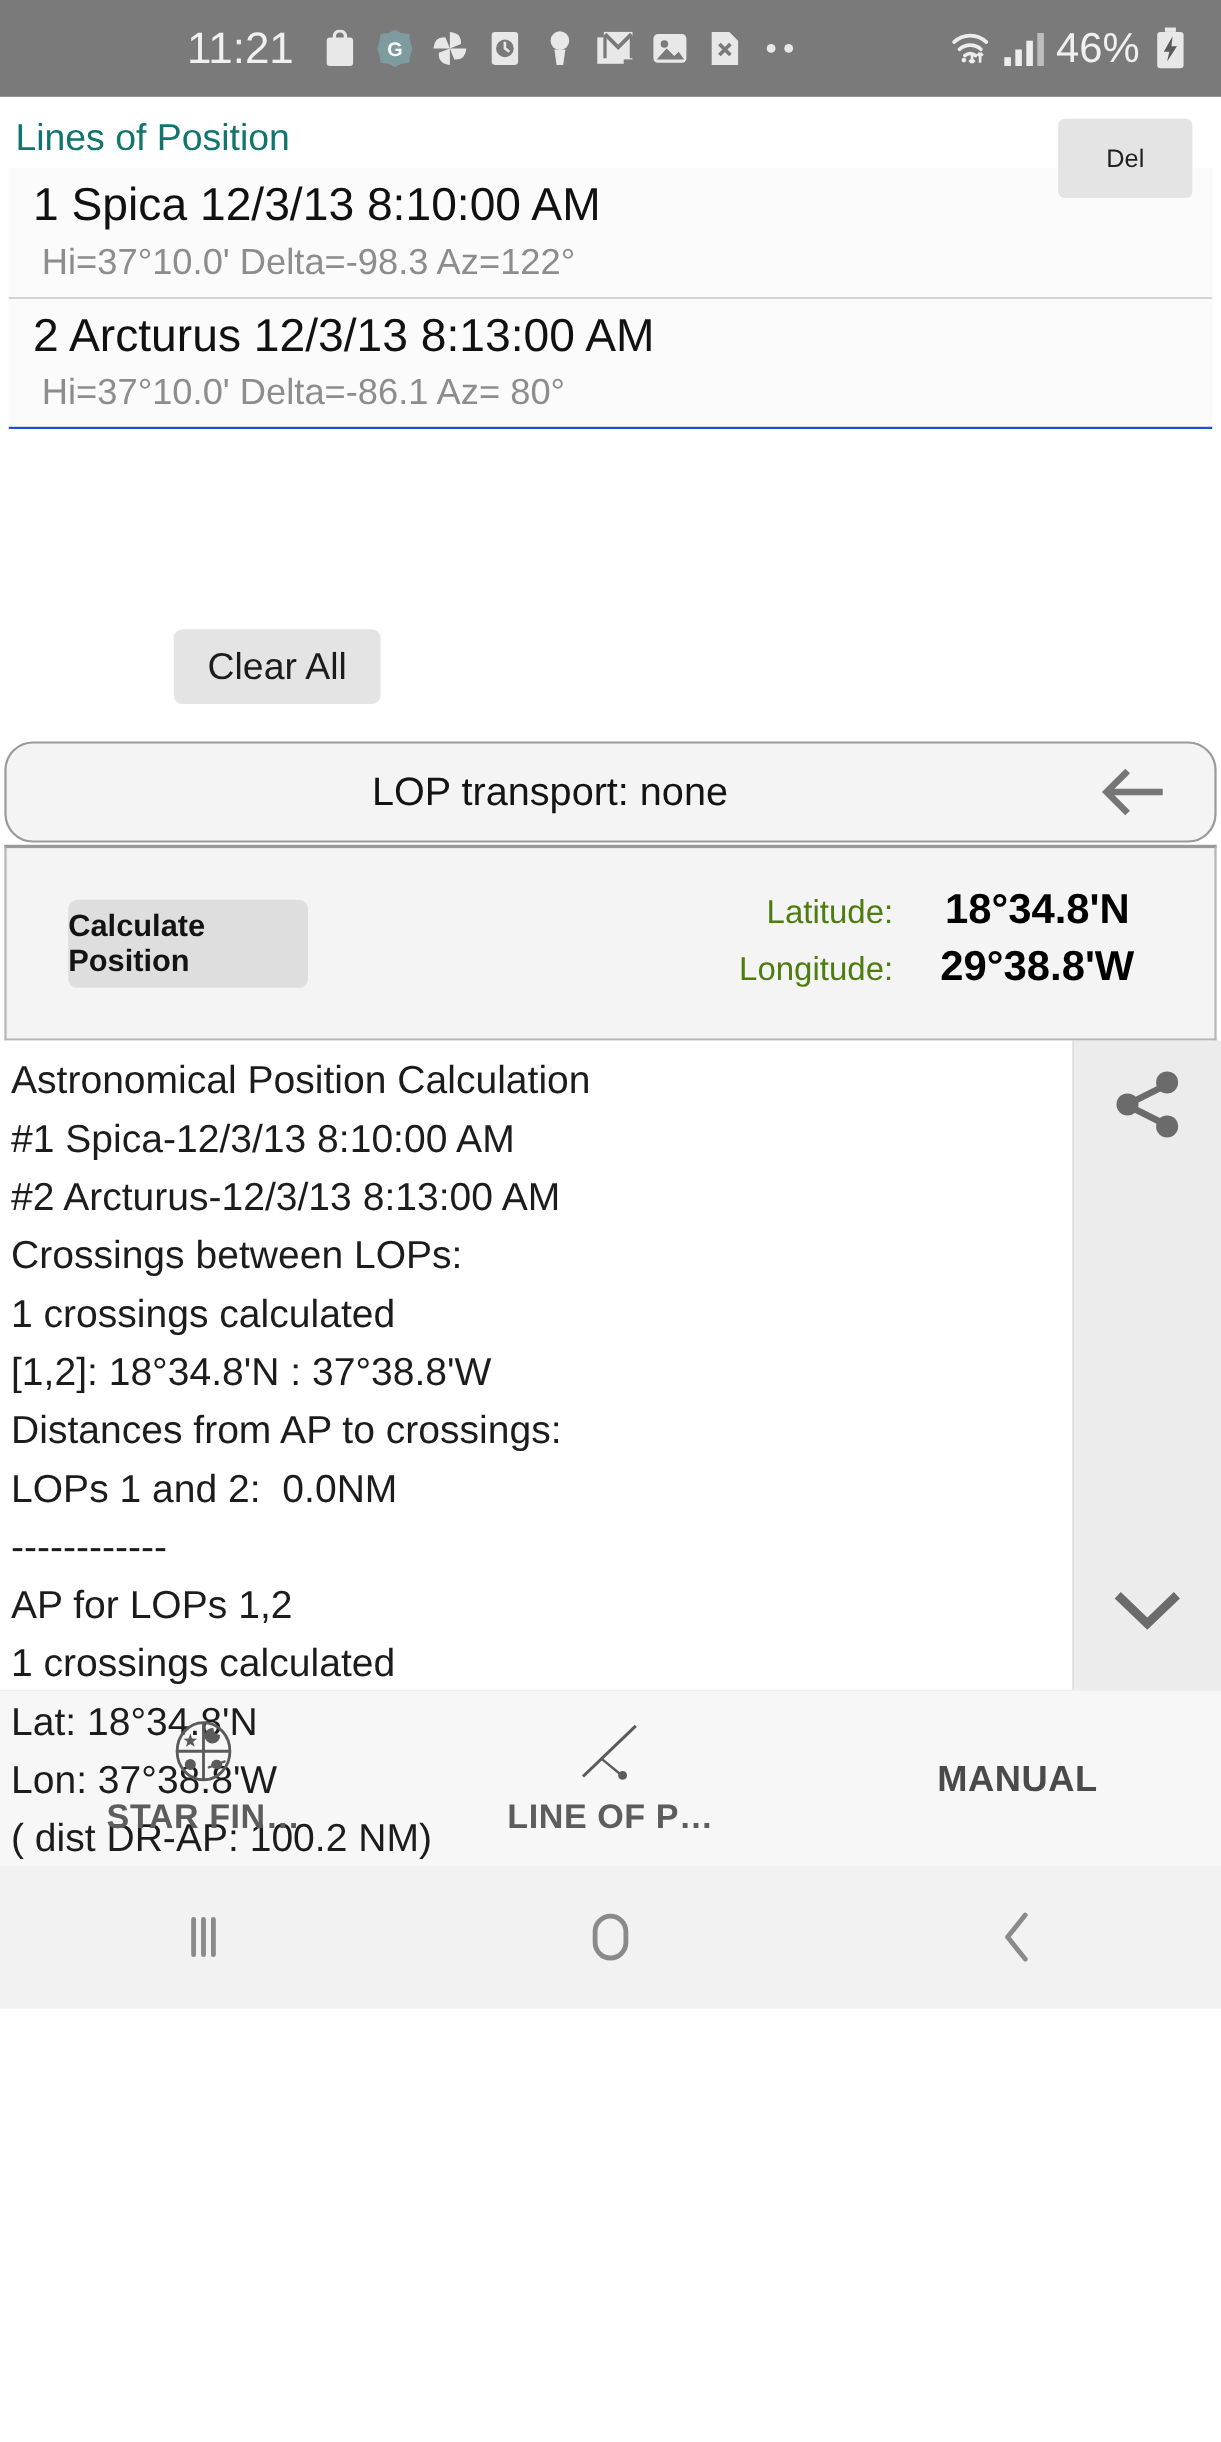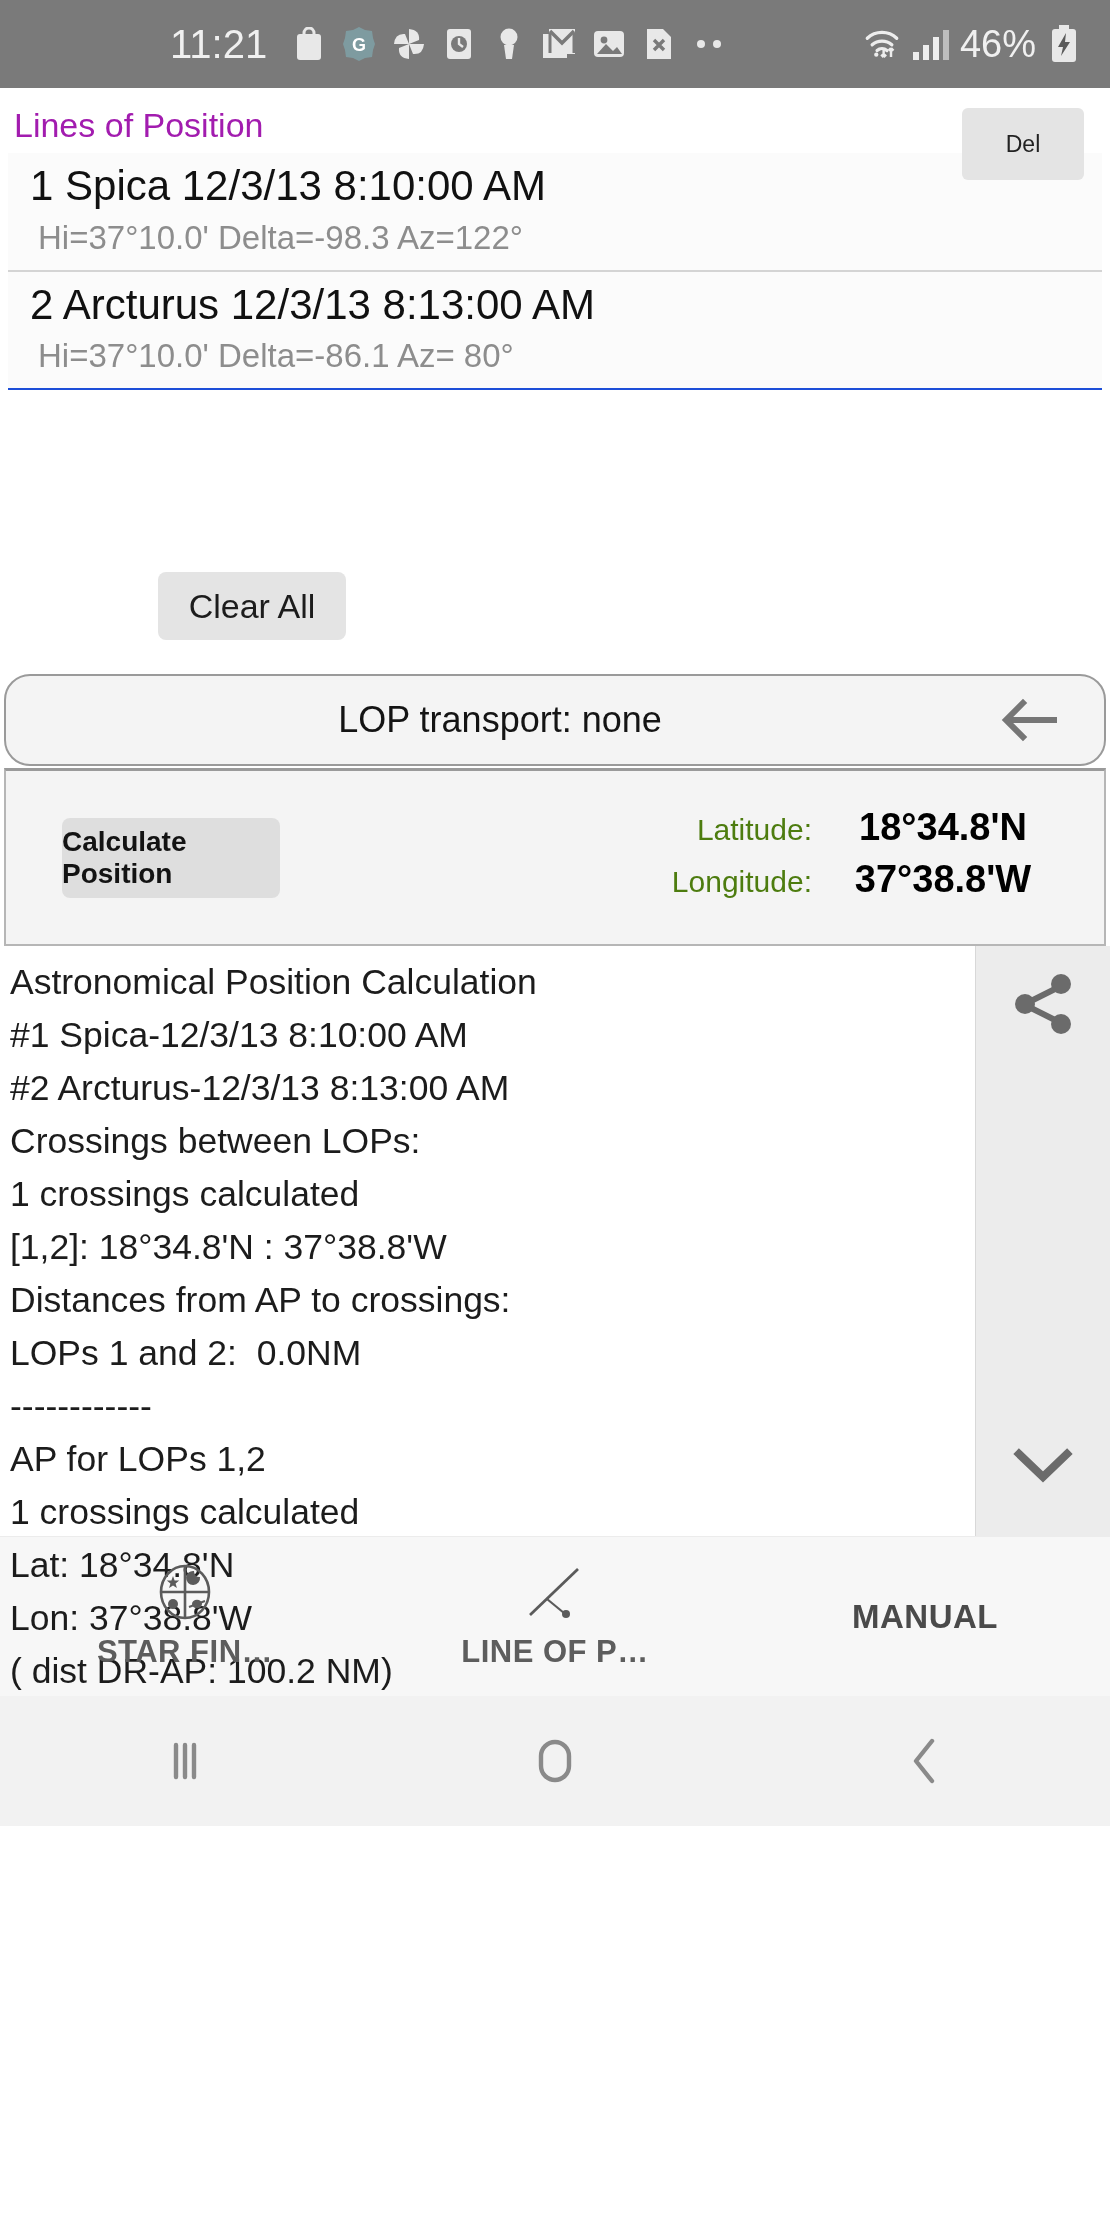--- a/index.html
+++ b/index.html
@@ -17,21 +17,21 @@
     display: flex; align-items: center; padding: 0 22px;
   }
   .status-time { font-size: 40px; letter-spacing: 0px; font-weight: 400; margin-left: 148px; color:#f0f0f0; }
   .status-icons { display: flex; align-items: center; gap: 14px; margin-left: 24px; }
   .sicon { width: 36px; height: 40px; display:flex; align-items:center; justify-content:center; }
   .sicon svg { display:block; }
   .status-right { margin-left: auto; display: flex; align-items: center; gap: 10px; padding-right: 6px;}
   .batt-text { font-size: 38px; color: #f0f0f0; }
 
   
-  .lop-title { font-size: 34px; color: #a21caf; padding: 18px 0 8px 14px; }
+  .lop-title { font-size: 34px; color: #0f766e; padding: 18px 0 8px 14px; }
   .del-btn {
     position: absolute; right: 26px; top: 108px;
     width: 122px; height: 72px; background: #e4e4e4; border-radius: 6px;
     display:flex; align-items:center; justify-content:center;
     font-size: 23px; color:#222;
   }
   .lop-list { margin: 0 8px; background: #fbfbfb; }
   .lop-item { padding: 6px 0 10px 0; border-bottom: 2px solid #d4d4d4; background:#fbfbfb;}
   .lop-item:last-child { border-bottom: 2px solid #1d4ed8; }
   .lop-main { font-size: 42px; color: #111; padding-left: 22px; line-height: 1.28; }
@@ -233,21 +233,21 @@
 
   <div class="calcpanel">
     <div class="calc-btn">Calculate Position</div>
     <div class="coords">
       <div class="coord-row">
         <span class="coord-label">Latitude:</span>
         <span class="coord-value">18°34.8'N</span>
       </div>
       <div class="coord-row">
         <span class="coord-label">Longitude:</span>
-        <span class="coord-value">37°38.8'W</span>
+        <span class="coord-value">29°38.8'W</span>
       </div>
     </div>
   </div>
 
   <div class="logarea">
     <div class="logtext">Astronomical Position Calculation
 #1 Spica-12/3/13 8:10:00 AM
 #2 Arcturus-12/3/13 8:13:00 AM
 Crossings between LOPs:
 1 crossings calculated

